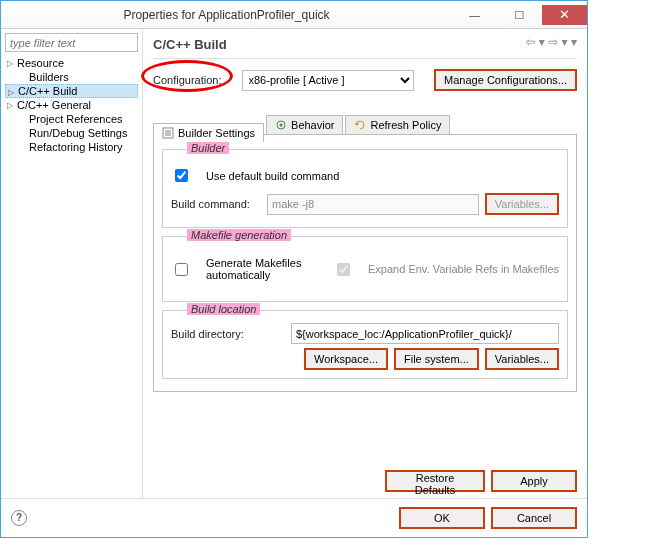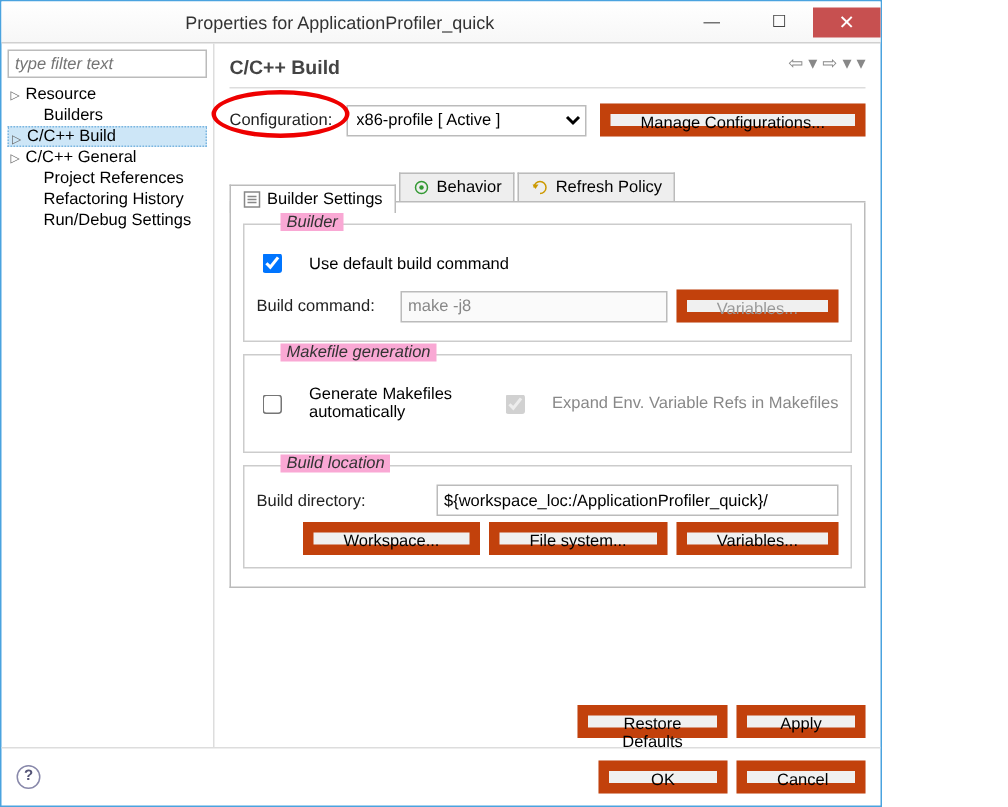--- a/index.html
+++ b/index.html
@@ -15,25 +15,25 @@
   .sidebar { width: 142px; padding: 4px; border-right: 1px solid #ddd; }
   .filter { width: 100%; height: 19px; padding: 2px 4px; color: #888; font-style: italic; border: 1px solid #bbb; margin-bottom: 4px; }
   .tree-item { padding: 1px 2px 1px 12px; position: relative; color: #000; cursor: default; white-space: nowrap; }
   .tree-item .arrow { position: absolute; left: 2px; top: 3px; font-size: 8px; color: #666; }
   .tree-item.child { padding-left: 24px; }
   .tree-item.selected { background: #cde6f7; border: 1px dotted #7bb5e0; padding-top:0; padding-bottom:0; }
   .main { flex: 1; display: flex; flex-direction: column; padding: 6px 10px 6px 10px; position: relative; }
   .main-title { font-size: 13px; font-weight: bold; color: #444; padding: 2px 0 6px 0; }
   .nav-icons { position: absolute; right: 10px; top: 6px; color: #888; font-size: 12px; }
   .hr { border-top: 1px solid #ddd; margin-bottom: 10px; }
-  .row { display: flex; align-items: center; gap: 9px; margin-bottom: 10px; position: relative; }
+  .row { display: flex; align-items: center; gap: 20px; margin-bottom: 10px; position: relative; }
   .ring { position:absolute; left:-12px; top:-9px; width:92px; height:32px; border:3px solid #e00; border-radius: 50%/50%; pointer-events:none;}
   select.combo { height: 21px; border: 1px solid #bbb; background: #fff; padding: 1px 2px; }
   input.text { height: 21px; border: 1px solid #bbb; padding: 1px 4px; }
-  button.btn { height: 22px; padding: 0 20px; border: 7px solid #c2410c; background: #f0f0f0; cursor: pointer; }
+  button.btn { height: 22px; padding: 0 8px; border: 2px solid #c2410c; background: #f0f0f0; cursor: pointer; }
   button.btn:disabled { color: #999; }
   .tabbar { display: flex; border-bottom: 1px solid #bbb; }
   .tab { padding: 3px 8px; border: 1px solid #bbb; border-bottom: none; margin-right: 2px; background: #eee; display:flex; align-items:center; gap:4px;}
   .tab.active { background: #fff; position: relative; top: 8px; }
   .groupbox { border: 1px solid #ccc; margin: 8px 0 4px 0; padding: 8px 8px 8px 8px; position: relative; }
   .groupbox > .legend { position: absolute; top: -8px; left: 24px; background: #f9a8d4; padding: 0 4px; color: #333; font-style: italic; }
   .form-row { display: flex; align-items: center; gap: 6px; margin: 4px 0; }
   label.text { color: #222; }
   .disabled-text { color: #888; }
   .check { display: flex; align-items: center; gap: 15px; margin: 8px 0; }
@@ -59,22 +59,22 @@
   </div>
 
   <div class="body">
     <div class="sidebar">
       <input class="filter" placeholder="type filter text" style="">
       <div class="tree-item"><span class="arrow">▷</span><span>Resource</span></div>
       <div class="tree-item child"><span>Builders</span></div>
       <div class="tree-item selected"><span class="arrow">▷</span><span>C/C++ Build</span></div>
       <div class="tree-item"><span class="arrow">▷</span><span>C/C++ General</span></div>
       <div class="tree-item child"><span>Project References</span></div>
+      <div class="tree-item child"><span>Run/Debug Settings</span></div>
       <div class="tree-item child"><span>Refactoring History</span></div>
-      <div class="tree-item child"><span>Run/Debug Settings</span></div>
     </div>
 
     <div class="main">
       <div class="main-title">C/C++ Build</div>
       <div class="nav-icons">⇦ ▾ ⇨ ▾ ▾</div>
       <div class="hr"></div>
 
       <div class="row">
         <div class="ring"></div>
         <label class="text">Configuration:</label>

